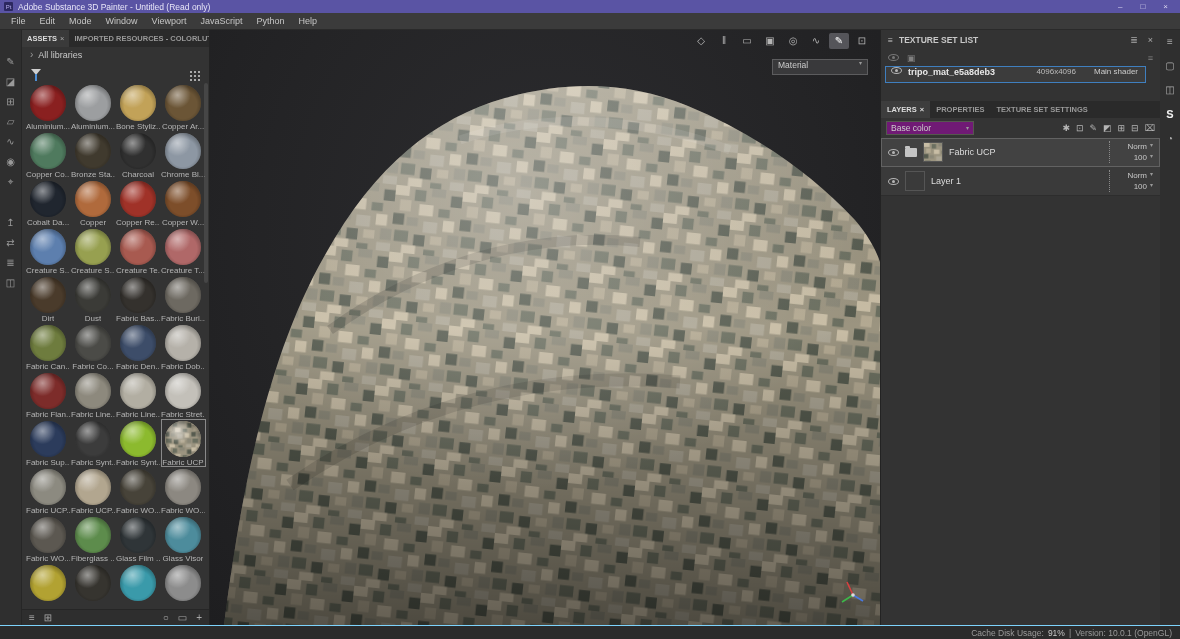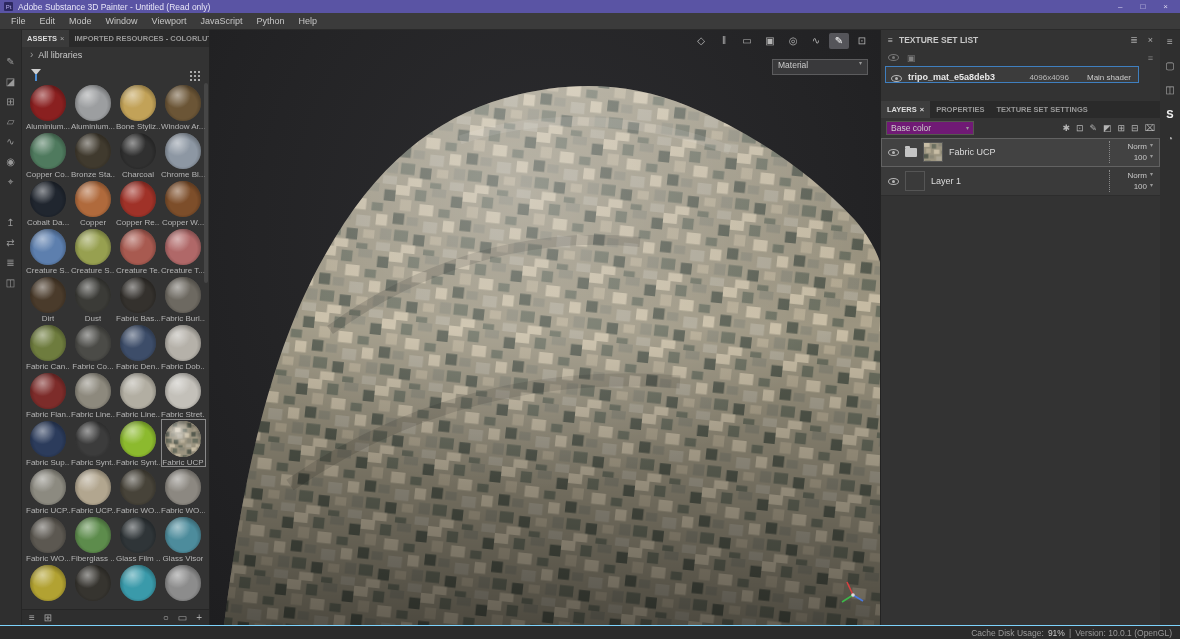--- a/index.html
+++ b/index.html
@@ -63,21 +63,21 @@
   .vp-icon.active{background:#55555a;color:#fff}
   .shader-select{position:absolute;top:29px;right:12px;width:96px;height:16px;background:#39393b;border:1px solid #5c5c5e;display:flex;align-items:flex-start;justify-content:space-between;padding:0 5px;color:#ccc;font-size:8.5px}
   .gizmo{position:absolute;left:628px;top:548px}
 
   
   .right-panel{width:280px;background:#333;display:flex;flex-direction:column;border-left:1px solid #232323;flex:0 0 auto}
   .rp-header{height:20px;display:flex;align-items:center;gap:6px;padding:0 7px;color:#c8c8c8;font-size:8.5px;font-weight:bold}
   .rp-header .right{margin-left:auto;display:flex;gap:10px;color:#aaa;font-weight:normal;font-size:9px}
   .rp-subtools{height:15px;display:flex;align-items:center;gap:8px;padding:0 7px;color:#808080}
   .rp-subtools .right{margin-left:auto}
-  .ts-row{margin:1px 21px 0 4px;height:17px;border:1px solid #3f7fbf;background:#3c3c3c;display:flex;align-items:flex-end;gap:6px;padding:0 5px}
+  .ts-row{margin:1px 14px 0 4px;height:17px;border:1px solid #3f7fbf;background:#3c3c3c;display:flex;align-items:flex-start;gap:6px;padding:0 5px}
   .ts-name{font-weight:bold;color:#e8e8e8;flex:1;font-size:9px}
   .ts-res{color:#bbb;font-size:8px}
   .ts-shader{color:#ccc;font-size:8px;margin-left:12px;padding-right:2px}
   .rp-spacer{height:18px}
   .layer-tabs{height:17px;background:#2a2a2a;display:flex;align-items:stretch;font-size:7.5px;font-weight:bold;color:#999;white-space:nowrap}
   .ltab{display:flex;align-items:center;padding:0 6px;gap:3px}
   .ltab.active{background:#3d3d3d;color:#ddd}
   .layers-toolbar{height:20px;display:flex;align-items:center;padding:0 5px;background:#343434}
   .channel-select{width:88px;height:14px;background:#701a75;border:1px solid #55584e;display:flex;align-items:center;justify-content:space-between;padding:0 4px;font-size:8.5px;color:#ccc}
   .lt-icons{margin-left:auto;display:flex;gap:6px;color:#b5b5b5;font-size:9px}
@@ -215,21 +215,21 @@
 
               <div class="sheen"></div>
             </div>
             <div class="mat-label">Bone Styliz...</div>
           </div>
           <div class="mat-cell">
             <div class="sphere" style="--c: #6b5536;">
 
               <div class="sheen"></div>
             </div>
-            <div class="mat-label">Window Ar...</div>
+            <div class="mat-label">Copper Ar...</div>
           </div>
           <div class="mat-cell">
             <div class="sphere" style="--c: #4f7a5e;">
 
               <div class="sheen"></div>
             </div>
             <div class="mat-label">Copper Co...</div>
           </div>
           <div class="mat-cell">
             <div class="sphere" style="--c: #403a2e;">

